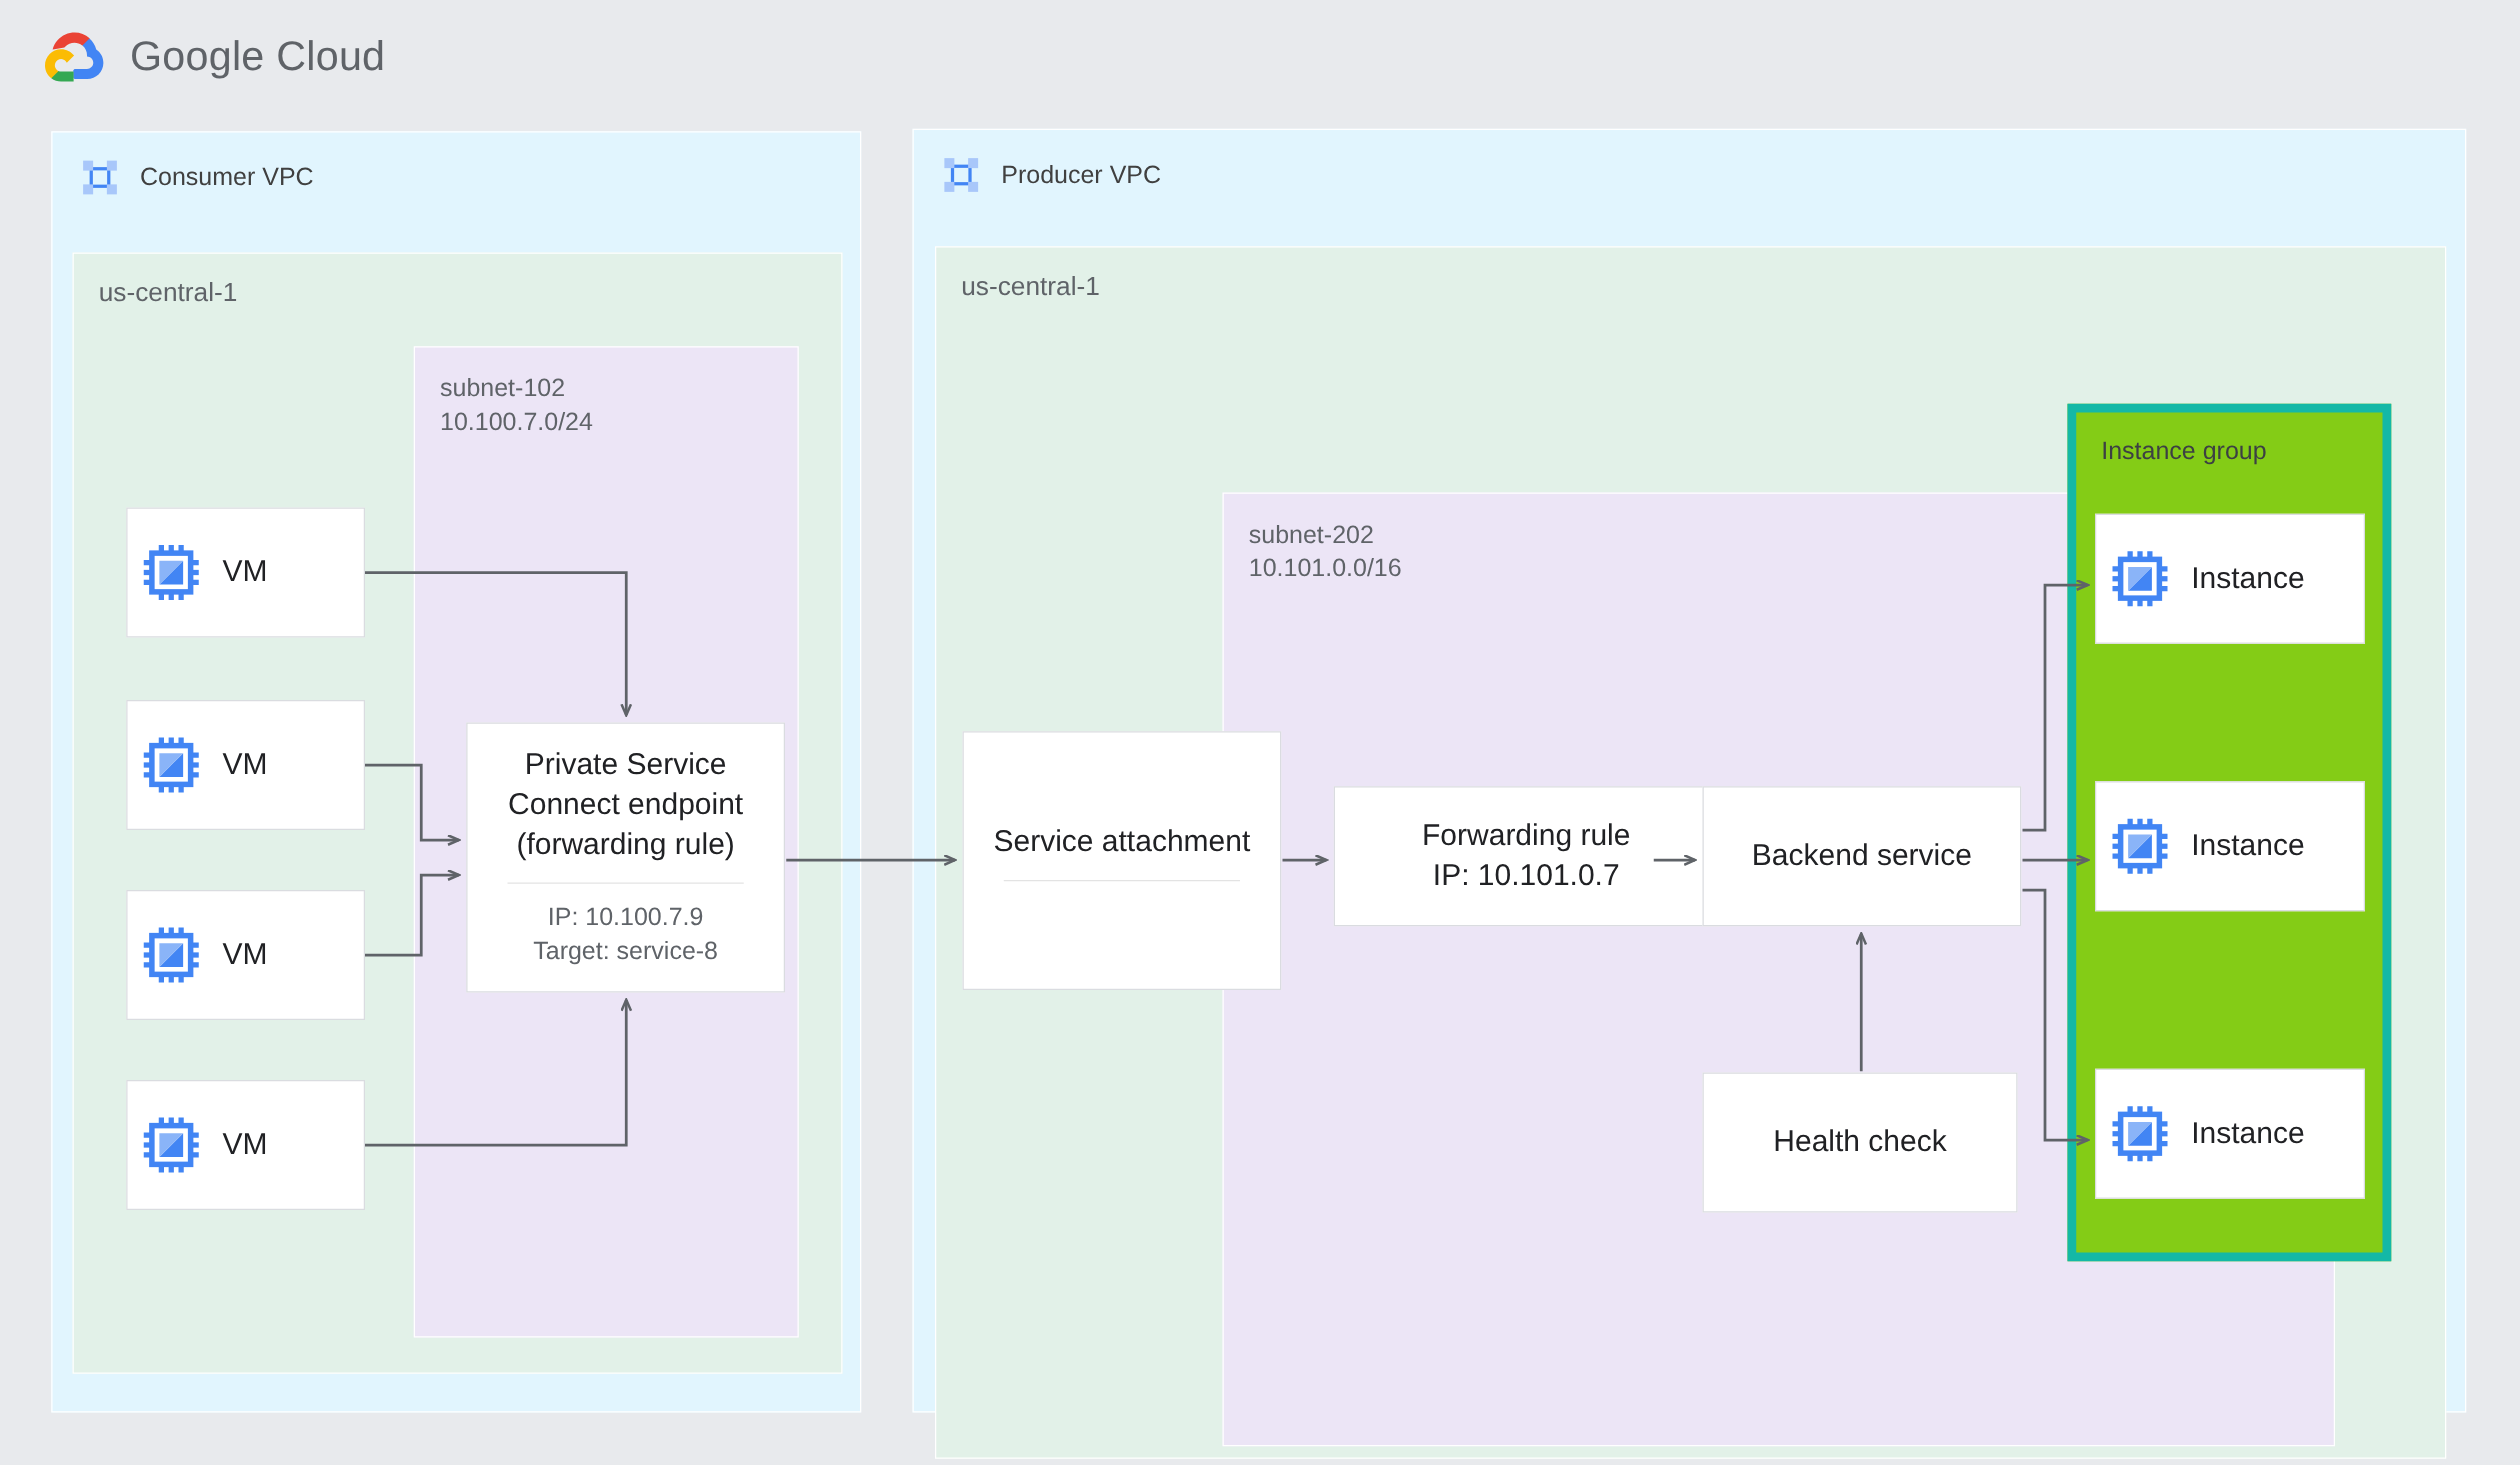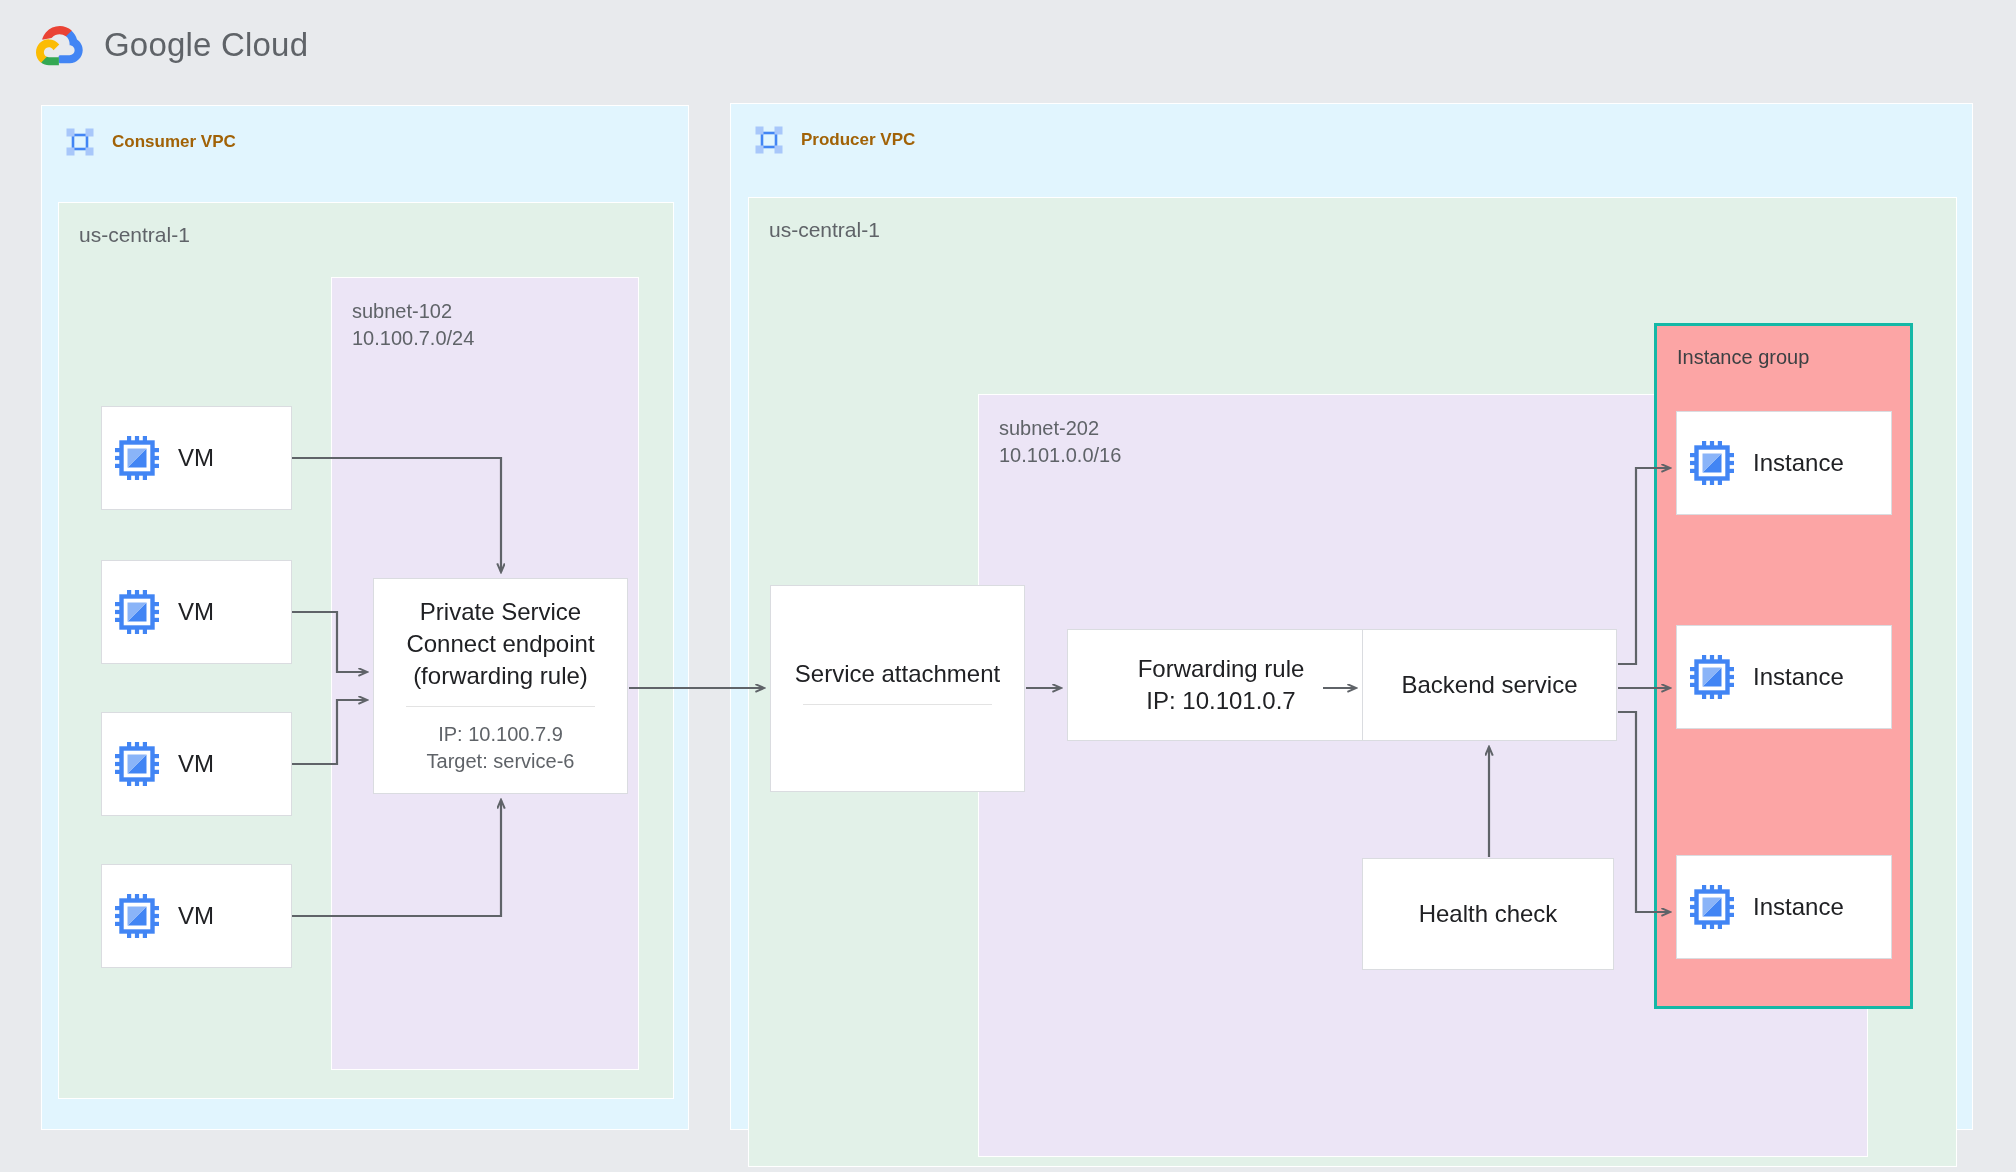--- a/index.html
+++ b/index.html
@@ -17,41 +17,41 @@
   .gc-title { font-size: 33px; color: #5f6368; letter-spacing: .2px; white-space: nowrap; }
   .gc-title .b { font-weight: 400; }
 
   
   .vpc {
     position: absolute;
     background: #e1f5fe;
     border: 1px solid #ffffff;
   }
   .vpc-head { position: absolute; left: 22px; top: 20px; display: flex; align-items: center; gap: 16px; }
-  .vpc-label { font-size: 17px; color: #a16207; white-space: nowrap; font-weight: bold; }
+  .vpc-label { font-size: 20px; color: #404040; white-space: nowrap; }
   .vpc-icon { width: 32px; height: 32px; position: relative; flex: 0 0 auto; }
 
   .region {
     position: absolute;
     background: #e2f1e8;
     border: 1px solid #ffffff;
   }
   .region-label { position: absolute; left: 20px; top: 20px; font-size: 21px; color: #5f6368; white-space: nowrap; }
 
   .subnet {
     position: absolute;
     background: #ece5f6;
     border: 1px solid #ffffff;
   }
   .subnet-label { position: absolute; left: 20px; top: 20px; font-size: 20px; color: #5f6368; line-height: 1.34; white-space: pre-line; }
 
   .igroup {
     position: absolute;
-    background: #fca5a5;
-    border: 3px solid #14b8a6;
+    background: #84cc16;
+    border: 7px solid #14b8a6;
   }
   .igroup-label { position: absolute; left: 20px; top: 20px; font-size: 20px; color: #3c4043; white-space: nowrap; }
 
   
   .card {
     position: absolute;
     background: #ffffff;
     border: 1px solid #dadce0;
     display: flex;
     align-items: center;
@@ -220,21 +220,21 @@
     </span>
     <span class="icon-label">VM</span>
   </div>
 
   <div class="card split" style="left:373px; top:578px; width:255px; height:216px;">
     <span class="title">Private Service
 Connect endpoint
 (forwarding rule)</span>
     <span class="divider"></span>
     <span class="sub">IP: 10.100.7.9
-Target: service-6</span>
+Target: service-8</span>
   </div>
 
   <div class="vpc" style="left:730px; top:103px; width:1243px; height:1027px;">
     <div class="vpc-head">
       <span class="vpc-icon">
         <svg viewBox="0 0 32 32" width="32" height="32">
           <rect x="9" y="9" width="14" height="14" fill="none" stroke="#4285f4" stroke-width="2.6"></rect>
           <rect x="2.5" y="2.5" width="8" height="8" fill="#a8c7fa"></rect>
           <rect x="21.5" y="2.5" width="8" height="8" fill="#a8c7fa"></rect>
           <rect x="2.5" y="21.5" width="8" height="8" fill="#a8c7fa"></rect>

